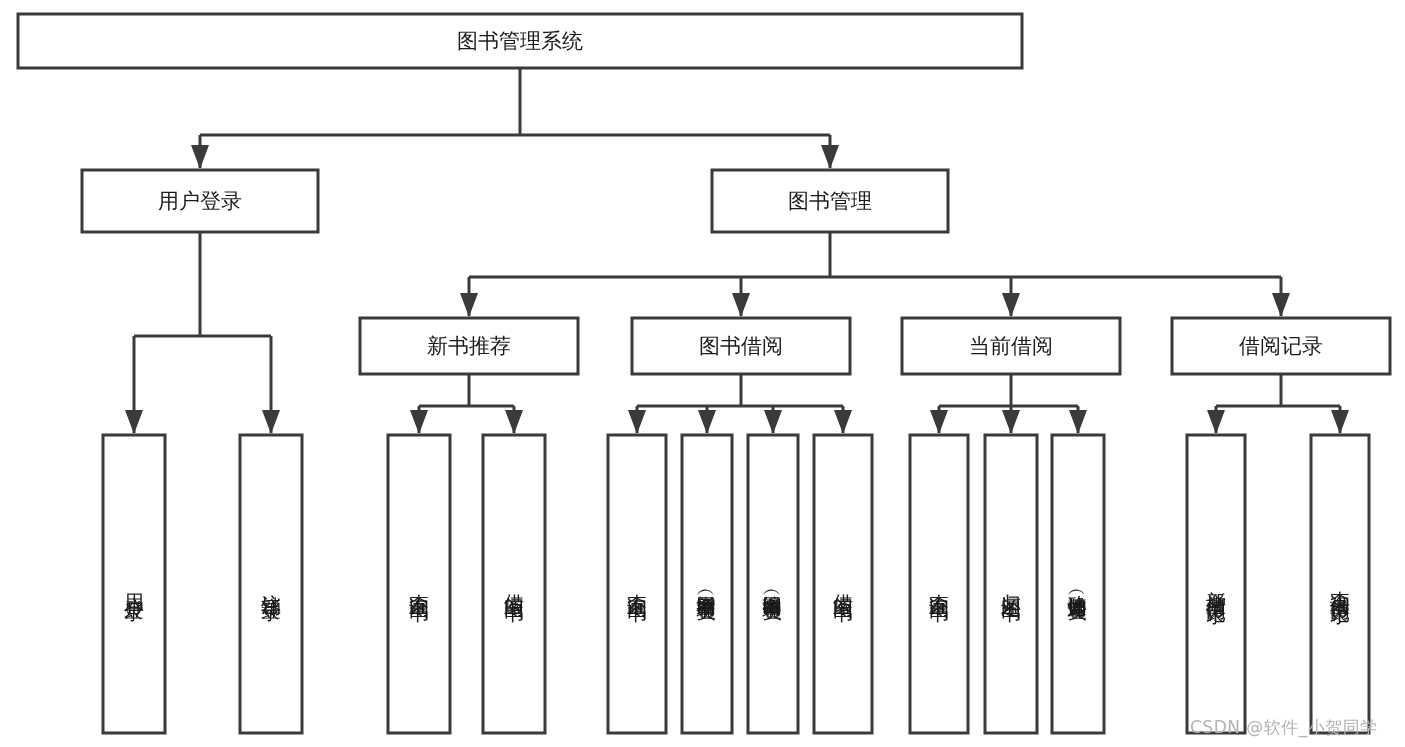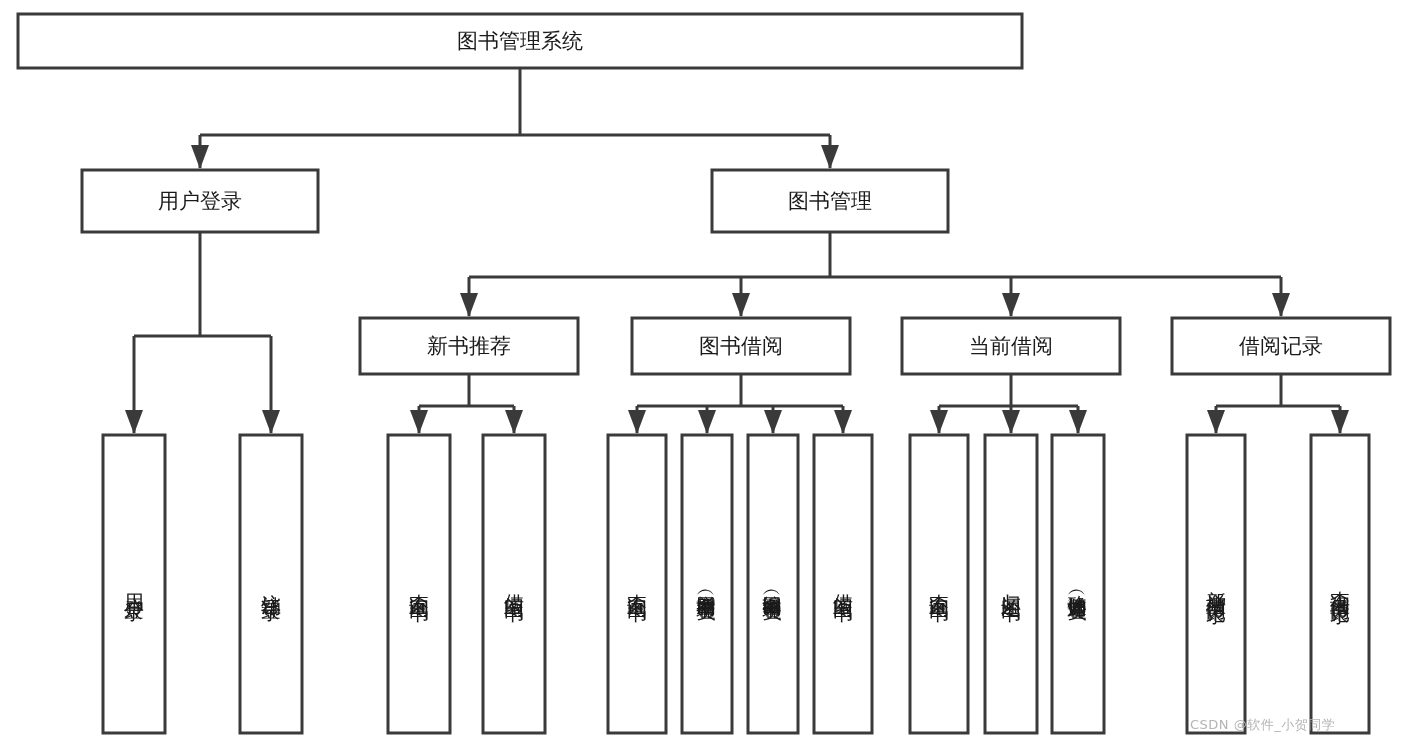--- a/index.html
+++ b/index.html
@@ -61,21 +61,21 @@
     font-family: "DejaVu Sans", "Liberation Sans", sans-serif;
     font-size: 20px;
     line-height: 1.06;
     color: #1a1a1a;
     letter-spacing: 3px;
     white-space: nowrap;
   }
   .watermark {
     position: absolute;
     font-family: "DejaVu Sans", "Liberation Sans", sans-serif;
-    font-size: 13px;
+    font-size: 17px;
     color: #b4b4b4;
     white-space: nowrap;
     letter-spacing: 0.5px;
   }
 </style>
 </head>
 <body>
 
 <div id="diagram-root">
 

